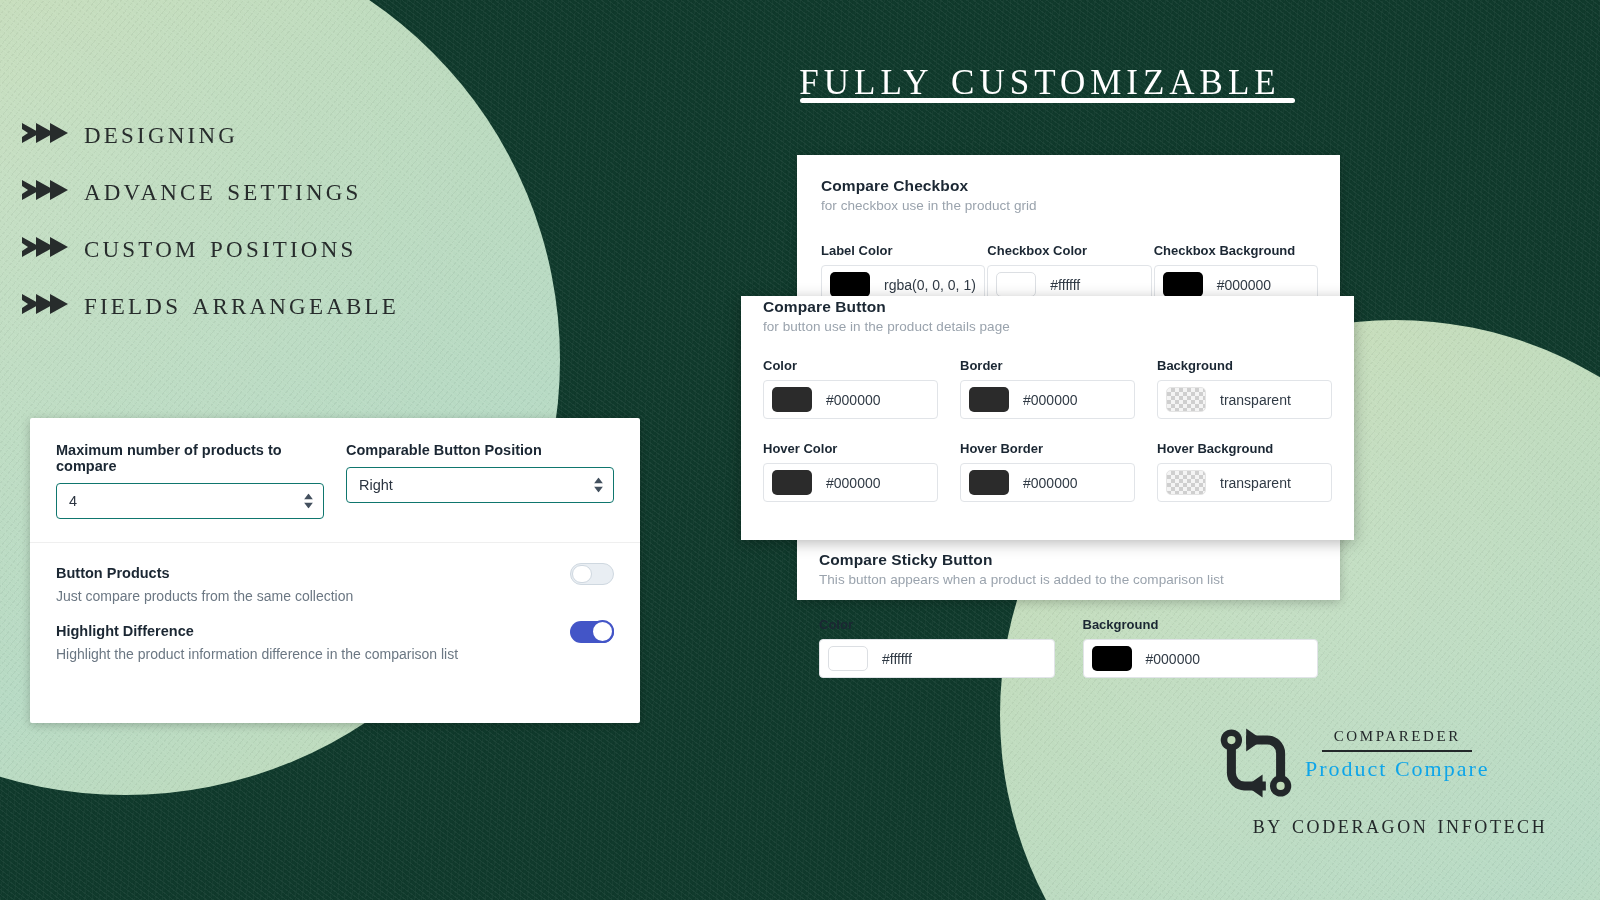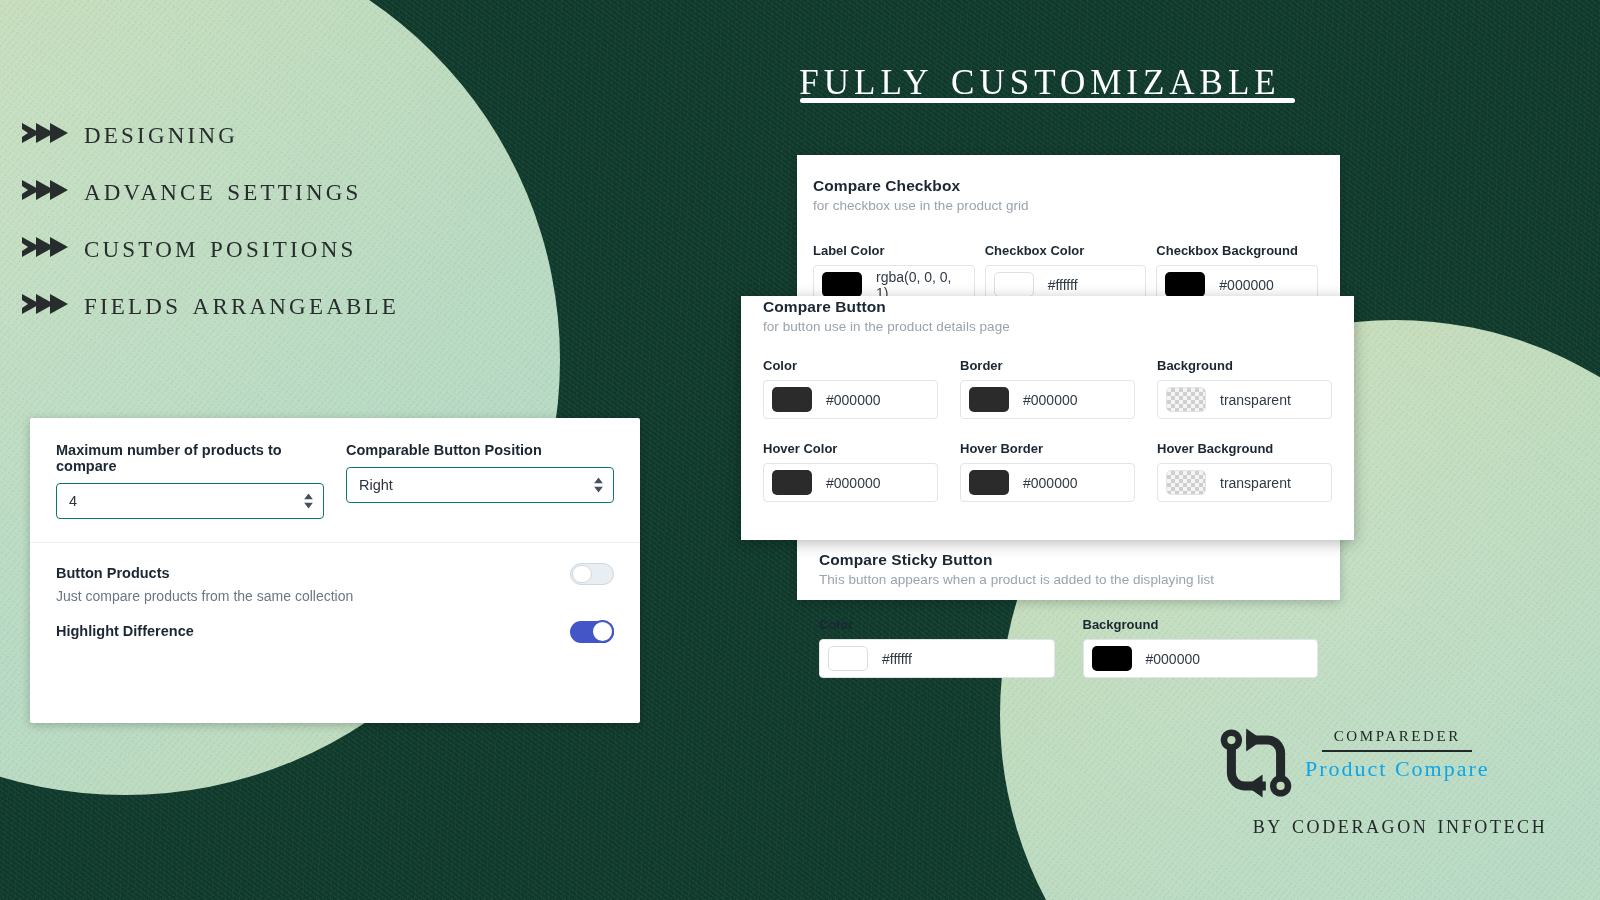--- a/index.html
+++ b/index.html
@@ -98,23 +98,23 @@
       linear-gradient(45deg, #cfcfcf 25%, transparent 25%, transparent 75%, #cfcfcf 75%);
     background-size: 8px 8px;
     background-position: 0 0, 4px 4px;
     background-color: #f4f4f4;
     border: 1px solid #e4e4e4;
   }
   .color-value { margin-left: 14px; font-size: 14px; color: #303a45; }
 
   
   #card-compare-checkbox { left: 797px; top: 155px; width: 543px; height: 445px; }
-  #cc-inner { padding: 22px 22px 0 16px; }
+  #cc-inner { padding: 22px 22px 0 24px; }
   #cc-grid {
-    display: grid; grid-template-columns: 1fr 1fr 1fr; gap: 10px;
+    display: grid; grid-template-columns: 1fr 1fr 1fr; gap: 2px;
     margin-top: 30px;
   }
 
   
   #cc-divider { position: absolute; left: 0; right: 0; top: 382px; height: 1px; background: #ececec; }
   #sticky-section { position: absolute; left: 22px; right: 22px; top: 396px; }
   #sticky-grid {
     display: grid; grid-template-columns: 1fr 1fr; gap: 28px; margin-top: 30px;
   }
 
@@ -268,21 +268,21 @@
         </div>
       </div>
 
     </div>
   </div>
 
   <div id="cc-divider"></div>
 
   <div id="sticky-section">
     <div class="card-head-title">Compare Sticky Button</div>
-    <div class="card-head-sub">This button appears when a product is added to the displaying list</div>
+    <div class="card-head-sub">This button appears when a product is added to the comparison list</div>
 
     <div id="sticky-grid">
       <div>
         <div class="field-label">Color</div>
         <div class="color-input">
           <span class="swatch bordered" style="background:#ffffff"></span>
           <span class="color-value">#ffffff</span>
         </div>
       </div>
       <div>
@@ -396,20 +396,21 @@
     <div class="toggle-row">
       <div class="toggle-title">Button Products</div>
       <div class="toggle-desc">Just compare products from the same collection</div>
       <div class="switch off">
           <span class="knob"></span>
         </div>
     </div>
 
     <div class="toggle-row">
       <div class="toggle-title">Highlight Difference</div>
+      <div class="toggle-desc">Highlight the product information difference in the comparison list</div>
       <div class="switch on">
           <span class="knob"></span>
         </div>
     </div>
 
 
   </div>
 </div>
 
 <div id="brand">

